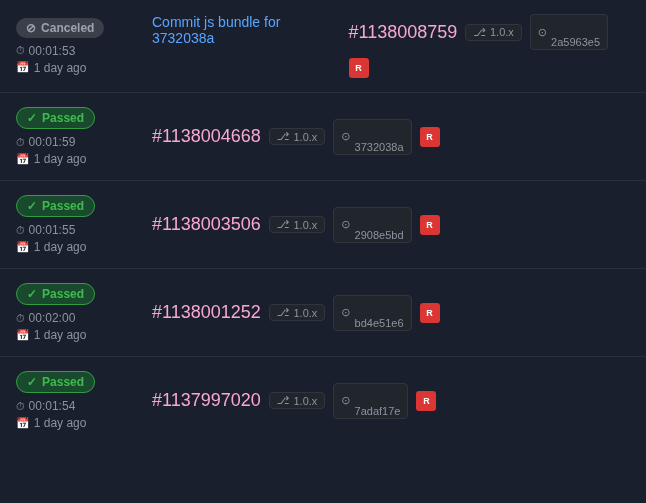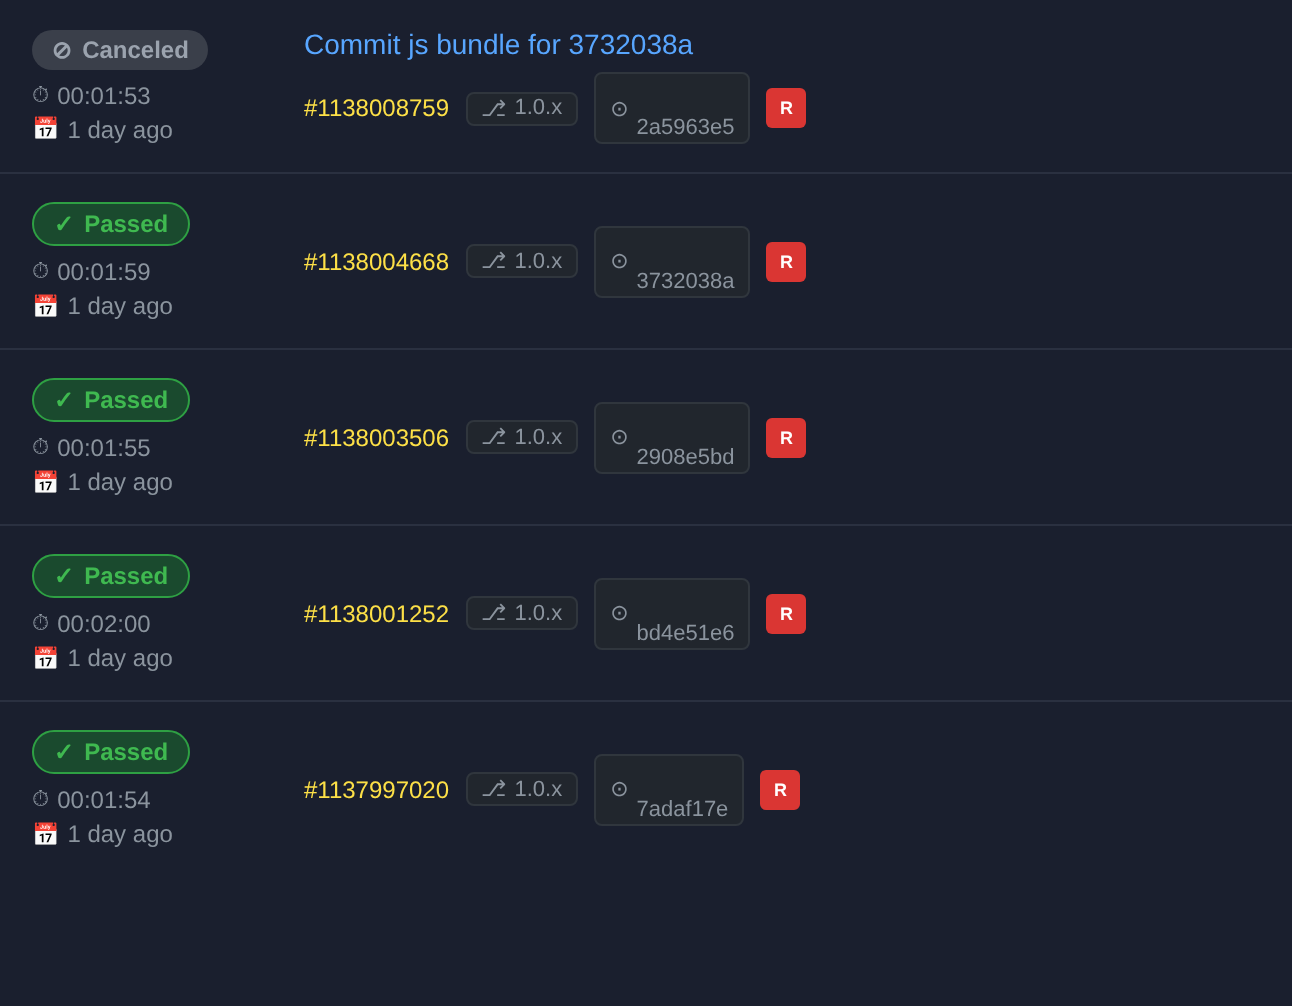--- a/index.html
+++ b/index.html
@@ -60,38 +60,38 @@
       gap: 4px;
       color: #8b949e;
       font-size: 12px;
     }
     .meta-icon {
       font-size: 11px;
       color: #8b949e;
     }
     .run-info {
       display: flex;
-      flex-direction: column;
+      flex-direction: row;
       gap: 6px;
       flex: 1;
     }
     .run-title {
       color: #58a6ff;
       font-size: 14px;
       font-weight: 500;
     }
     .run-details {
       display: flex;
       align-items: center;
       gap: 8px;
       flex-wrap: wrap;
     }
     .run-id {
-      color: #fde047;
-      font-size: 12px;
+      color: #f9a8d4;
+      font-size: 18px;
     }
     .tag {
       display: inline-flex;
       align-items: center;
       gap: 4px;
       background: #21262d;
       border: 1px solid #30363d;
       border-radius: 4px;
       padding: 1px 7px;
       font-size: 11px;

